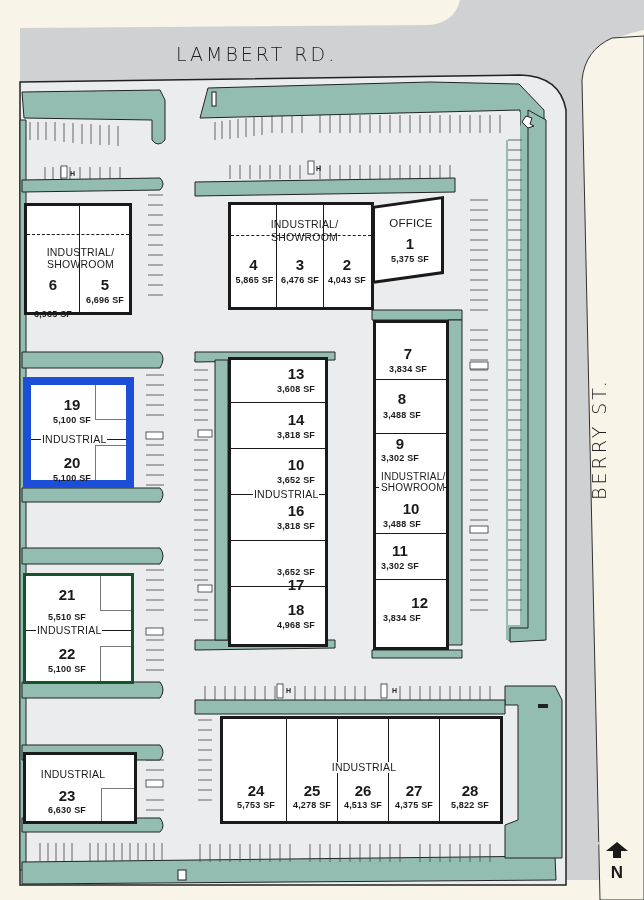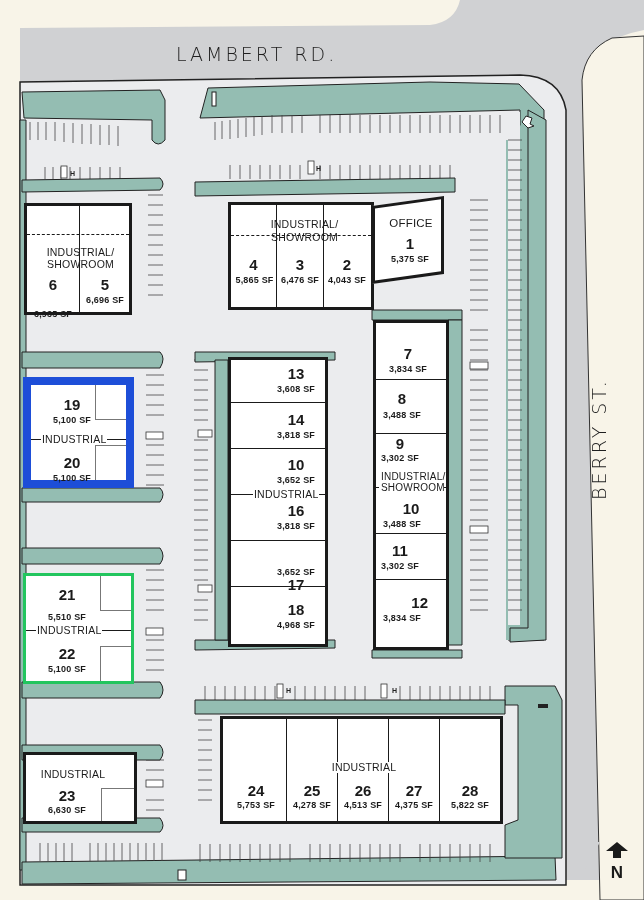--- a/index.html
+++ b/index.html
@@ -144,21 +144,21 @@
   <div style="position:absolute;left:0;right:0;top:54px;border-top:1.5px solid #1a1a1a;"></div>
   <div style="position:absolute;right:0;top:0;width:30px;height:34px;border-left:1px solid #777;border-bottom:1px solid #777;"></div>
   <div style="position:absolute;right:0;bottom:0;width:30px;height:34px;border-left:1px solid #777;border-top:1px solid #777;"></div>
   <div class="lbl num" style="left:0;top:12px;width:82px;">19</div>
   <div class="lbl sf" style="left:0;top:31px;width:82px;">5,100 SF</div>
   <div class="lbl use" style="left:10px;top:49px;width:64px;">INDUSTRIAL</div>
   <div class="lbl num" style="left:0;top:70px;width:82px;">20</div>
   <div class="lbl sf" style="left:0;top:89px;width:82px;">5,100 SF</div>
 </div>
 
-<div class="unit" style="left:23px;top:573px;width:111px;height:111px;border:3px solid #22c55e;">
+<div class="unit" style="left:23px;top:573px;width:111px;height:111px;border:3px solid #14532d;">
   <div style="position:absolute;left:0;right:0;top:54px;border-top:1.5px solid #1a1a1a;"></div>
   <div style="position:absolute;right:0;top:0;width:30px;height:34px;border-left:1px solid #777;border-bottom:1px solid #777;"></div>
   <div style="position:absolute;right:0;bottom:0;width:30px;height:34px;border-left:1px solid #777;border-top:1px solid #777;"></div>
   <div class="lbl num" style="left:0;top:11px;width:82px;">21</div>
   <div class="lbl sf" style="left:0;top:30px;width:82px;margin-top:7px;">5,510 SF</div>
   <div class="lbl use" style="left:10px;top:49px;width:64px;">INDUSTRIAL</div>
   <div class="lbl num" style="left:0;top:70px;width:82px;">22</div>
   <div class="lbl sf" style="left:0;top:89px;width:82px;">5,100 SF</div>
 </div>
 

